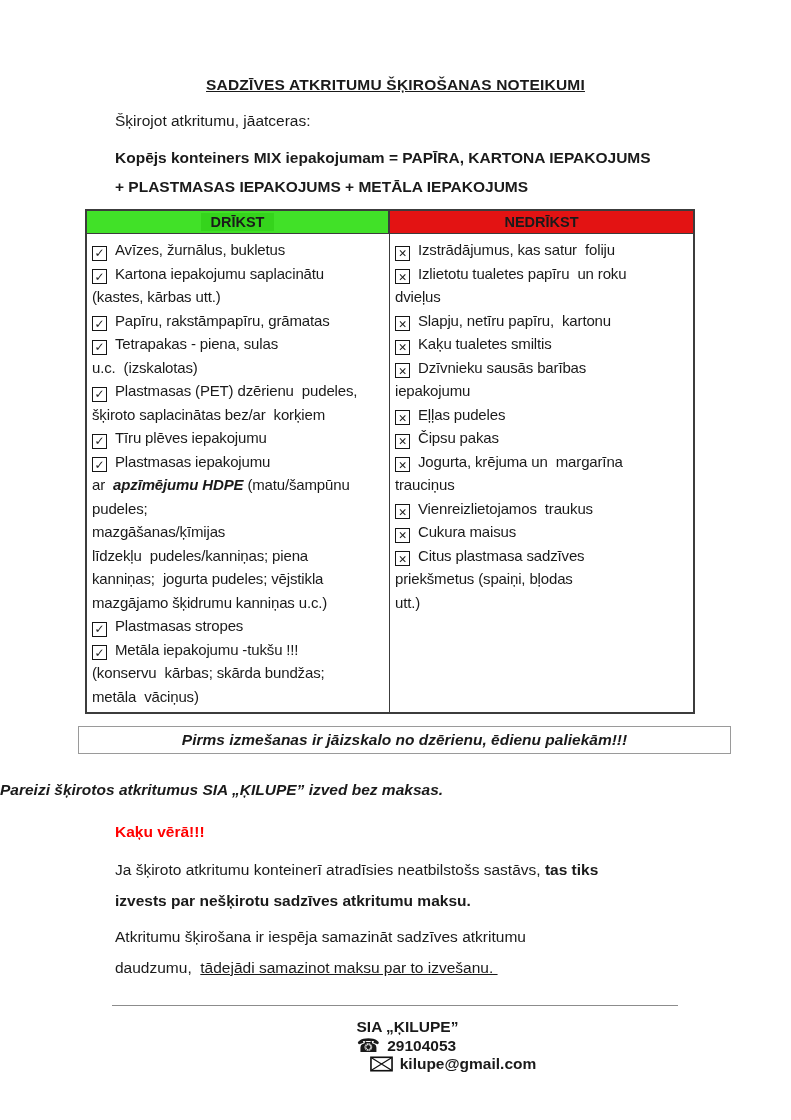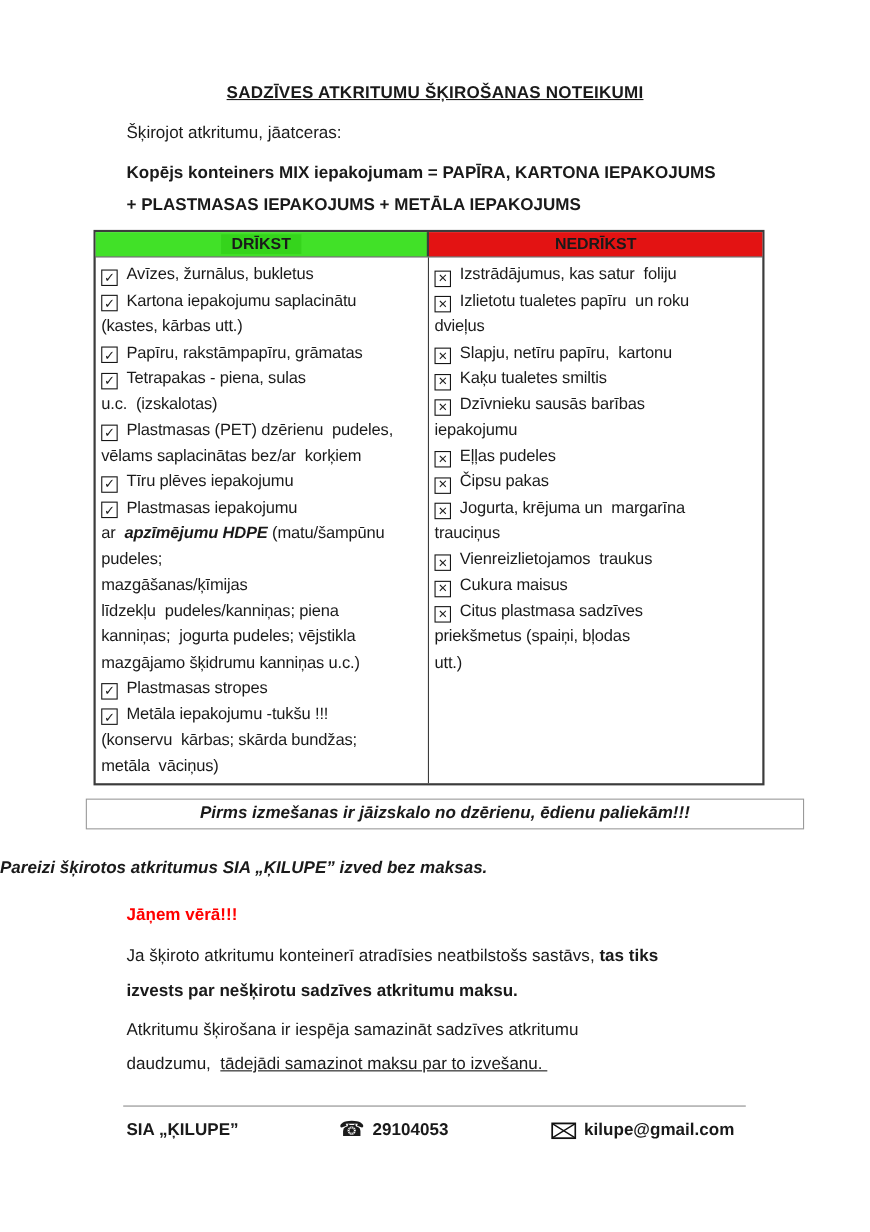--- a/index.html
+++ b/index.html
@@ -106,20 +106,21 @@
     width:566px;
     border-top:1.5px solid #8c8c8c;
     height:0;
   }
   .footer-row{
     display:flex;
     margin:12px 0 0 115px;
     font-size:15.5px;
     font-weight:bold;
     align-items:center;
+    flex-direction:column;
   }
   .f-company{width:193px;}
   .f-phone{width:193px;display:flex;align-items:center;gap:7px;}
   .phone-ic{font-size:19px;line-height:1;}
   .f-email{display:flex;align-items:center;gap:7px;}
   .env{width:23px;height:16px;display:block;}
 </style>
 </head>
 <body>
 
@@ -145,21 +146,21 @@
     </div>
     <div class="tbody">
       <div class="cell cell-left">
           <div class="line"><span class="cb check">✓</span><span class="seg">Avīzes, žurnālus, bukletus</span></div>
           <div class="line"><span class="cb check">✓</span><span class="seg">Kartona iepakojumu saplacinātu</span></div>
           <div class="line"><span class="seg">(kastes, kārbas utt.)</span></div>
           <div class="line"><span class="cb check">✓</span><span class="seg">Papīru, rakstāmpapīru, grāmatas</span></div>
           <div class="line"><span class="cb check">✓</span><span class="seg">Tetrapakas - piena, sulas</span></div>
           <div class="line"><span class="seg">u.c.  (izskalotas)</span></div>
           <div class="line"><span class="cb check">✓</span><span class="seg">Plastmasas (PET) dzērienu  pudeles,</span></div>
-          <div class="line"><span class="seg">vēlams saplacinātas bez/ar  korķiem</span></div>
+          <div class="line"><span class="seg">šķiroto saplacinātas bez/ar  korķiem</span></div>
           <div class="line"><span class="cb check">✓</span><span class="seg">Tīru plēves iepakojumu</span></div>
           <div class="line"><span class="cb check">✓</span><span class="seg">Plastmasas iepakojumu</span></div>
           <div class="line"><span class="seg">ar  </span><span class="seg" style="font-weight: bold; font-style: italic;">apzīmējumu HDPE</span><span class="seg"> (matu/šampūnu</span></div>
           <div class="line"><span class="seg">pudeles;</span></div>
           <div class="line"><span class="seg">mazgāšanas/ķīmijas</span></div>
           <div class="line"><span class="seg">līdzekļu  pudeles/kanniņas; piena</span></div>
           <div class="line"><span class="seg">kanniņas;  jogurta pudeles; vējstikla</span></div>
           <div class="line"><span class="seg">mazgājamo šķidrumu kanniņas u.c.)</span></div>
           <div class="line"><span class="cb check">✓</span><span class="seg">Plastmasas stropes</span></div>
           <div class="line"><span class="cb check">✓</span><span class="seg">Metāla iepakojumu -tukšu !!!</span></div>
@@ -184,21 +185,21 @@
           <div class="line"><span class="seg">priekšmetus (spaiņi, bļodas</span></div>
           <div class="line"><span class="seg">utt.)</span></div>
         </div>
     </div>
   </div>
 
   <div class="rinse-note">Pirms izmešanas ir jāizskalo no dzērienu, ēdienu paliekām!!!</div>
 
   <div class="free-note">Pareizi šķirotos atkritumus SIA „ĶILUPE” izved bez maksas.</div>
 
-  <div class="warning" style="color: rgb(255, 0, 0);">Jāņem vērā!!!</div>
+  <div class="warning" style="color: rgb(255, 0, 0);">Kaķu vērā!!!</div>
 
   <div class="para">
       <div class="line"><span class="seg">Ja šķiroto atkritumu konteinerī atradīsies neatbilstošs sastāvs, </span><span class="seg" style="font-weight: bold;">tas tiks</span></div>
       <div class="line"><span class="seg" style="font-weight: bold;">izvests par nešķirotu sadzīves atkritumu maksu.</span></div>
     </div>
 
   <div class="para para-tight">
       <div class="line"><span class="seg">Atkritumu šķirošana ir iespēja samazināt sadzīves atkritumu</span></div>
       <div class="line"><span class="seg">daudzumu,  </span><span class="seg" style="text-decoration: underline;">tādejādi samazinot maksu par to izvešanu. </span></div>
     </div>

